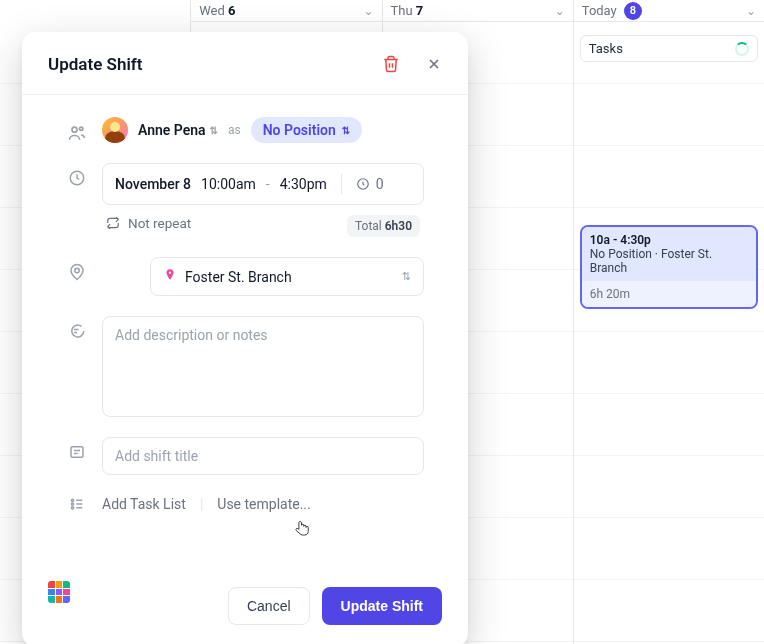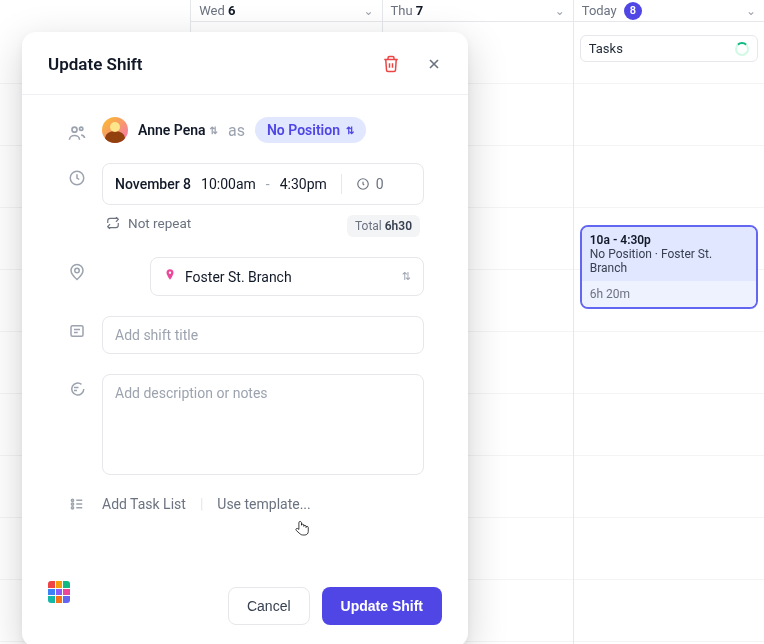--- a/index.html
+++ b/index.html
@@ -154,21 +154,21 @@
   .avatar::before {
     content: "";
     position: absolute;
     bottom: -2px; left: 3px;
     width: 20px; height: 14px;
     border-radius: 50% 50% 0 0;
     background: #92400e;
   }
   .assignee-name { font-weight: 600; font-size: 14px; color: #111827; display: flex; align-items: center; gap: 4px; }
   .caret { color: #9ca3af; font-size: 10px; }
-  .as-text { color: #9ca3af; font-size: 16px; }
+  .as-text { color: #9ca3af; font-size: 12px; }
   .position-pill {
     background: #e0e7ff;
     color: #4f46e5;
     font-weight: 600;
     font-size: 14px;
     padding: 5px 12px;
     border-radius: 16px;
     display: inline-flex;
     align-items: center;
     gap: 6px;
@@ -472,41 +472,41 @@
             <span>Foster St. Branch</span>
           </span>
           <span class="updown">⇅</span>
         </div>
       </div>
     </div>
 
     <div class="row">
       <div class="row-icon">
         <svg width="18" height="18" viewBox="0 0 24 24" fill="none" stroke="currentColor" stroke-width="2">
+            <path d="M21 12a8 8 0 1 1-3-6.2"></path>
+            <path d="M8 10h6M8 14h4"></path>
+          </svg>
+      </div>
+      <div class="row-content">
+        <div class="descbox">
+          <textarea placeholder="Add description or notes" style=""></textarea>
+        </div>
+      </div>
+    </div>
+
+    <div class="row">
+      <div class="row-icon">
+        <svg width="18" height="18" viewBox="0 0 24 24" fill="none" stroke="currentColor" stroke-width="2">
             <rect x="4" y="5" width="16" height="14" rx="2"></rect>
             <path d="M8 10h8M8 14h5"></path>
           </svg>
       </div>
       <div class="row-content">
         <div class="titlebox">
           <input type="text" placeholder="Add shift title" style="">
-        </div>
-      </div>
-    </div>
-
-    <div class="row">
-      <div class="row-icon">
-        <svg width="18" height="18" viewBox="0 0 24 24" fill="none" stroke="currentColor" stroke-width="2">
-            <path d="M21 12a8 8 0 1 1-3-6.2"></path>
-            <path d="M8 10h6M8 14h4"></path>
-          </svg>
-      </div>
-      <div class="row-content">
-        <div class="descbox">
-          <textarea placeholder="Add description or notes" style=""></textarea>
         </div>
       </div>
     </div>
 
     <div class="row" style="align-items:center">
       <div class="row-icon" style="padding-top:0">
         <svg width="18" height="18" viewBox="0 0 24 24" fill="none" stroke="currentColor" stroke-width="2">
             <circle cx="6" cy="7" r="1.5"></circle>
             <circle cx="6" cy="12" r="1.5"></circle>
             <circle cx="6" cy="17" r="1.5"></circle>

